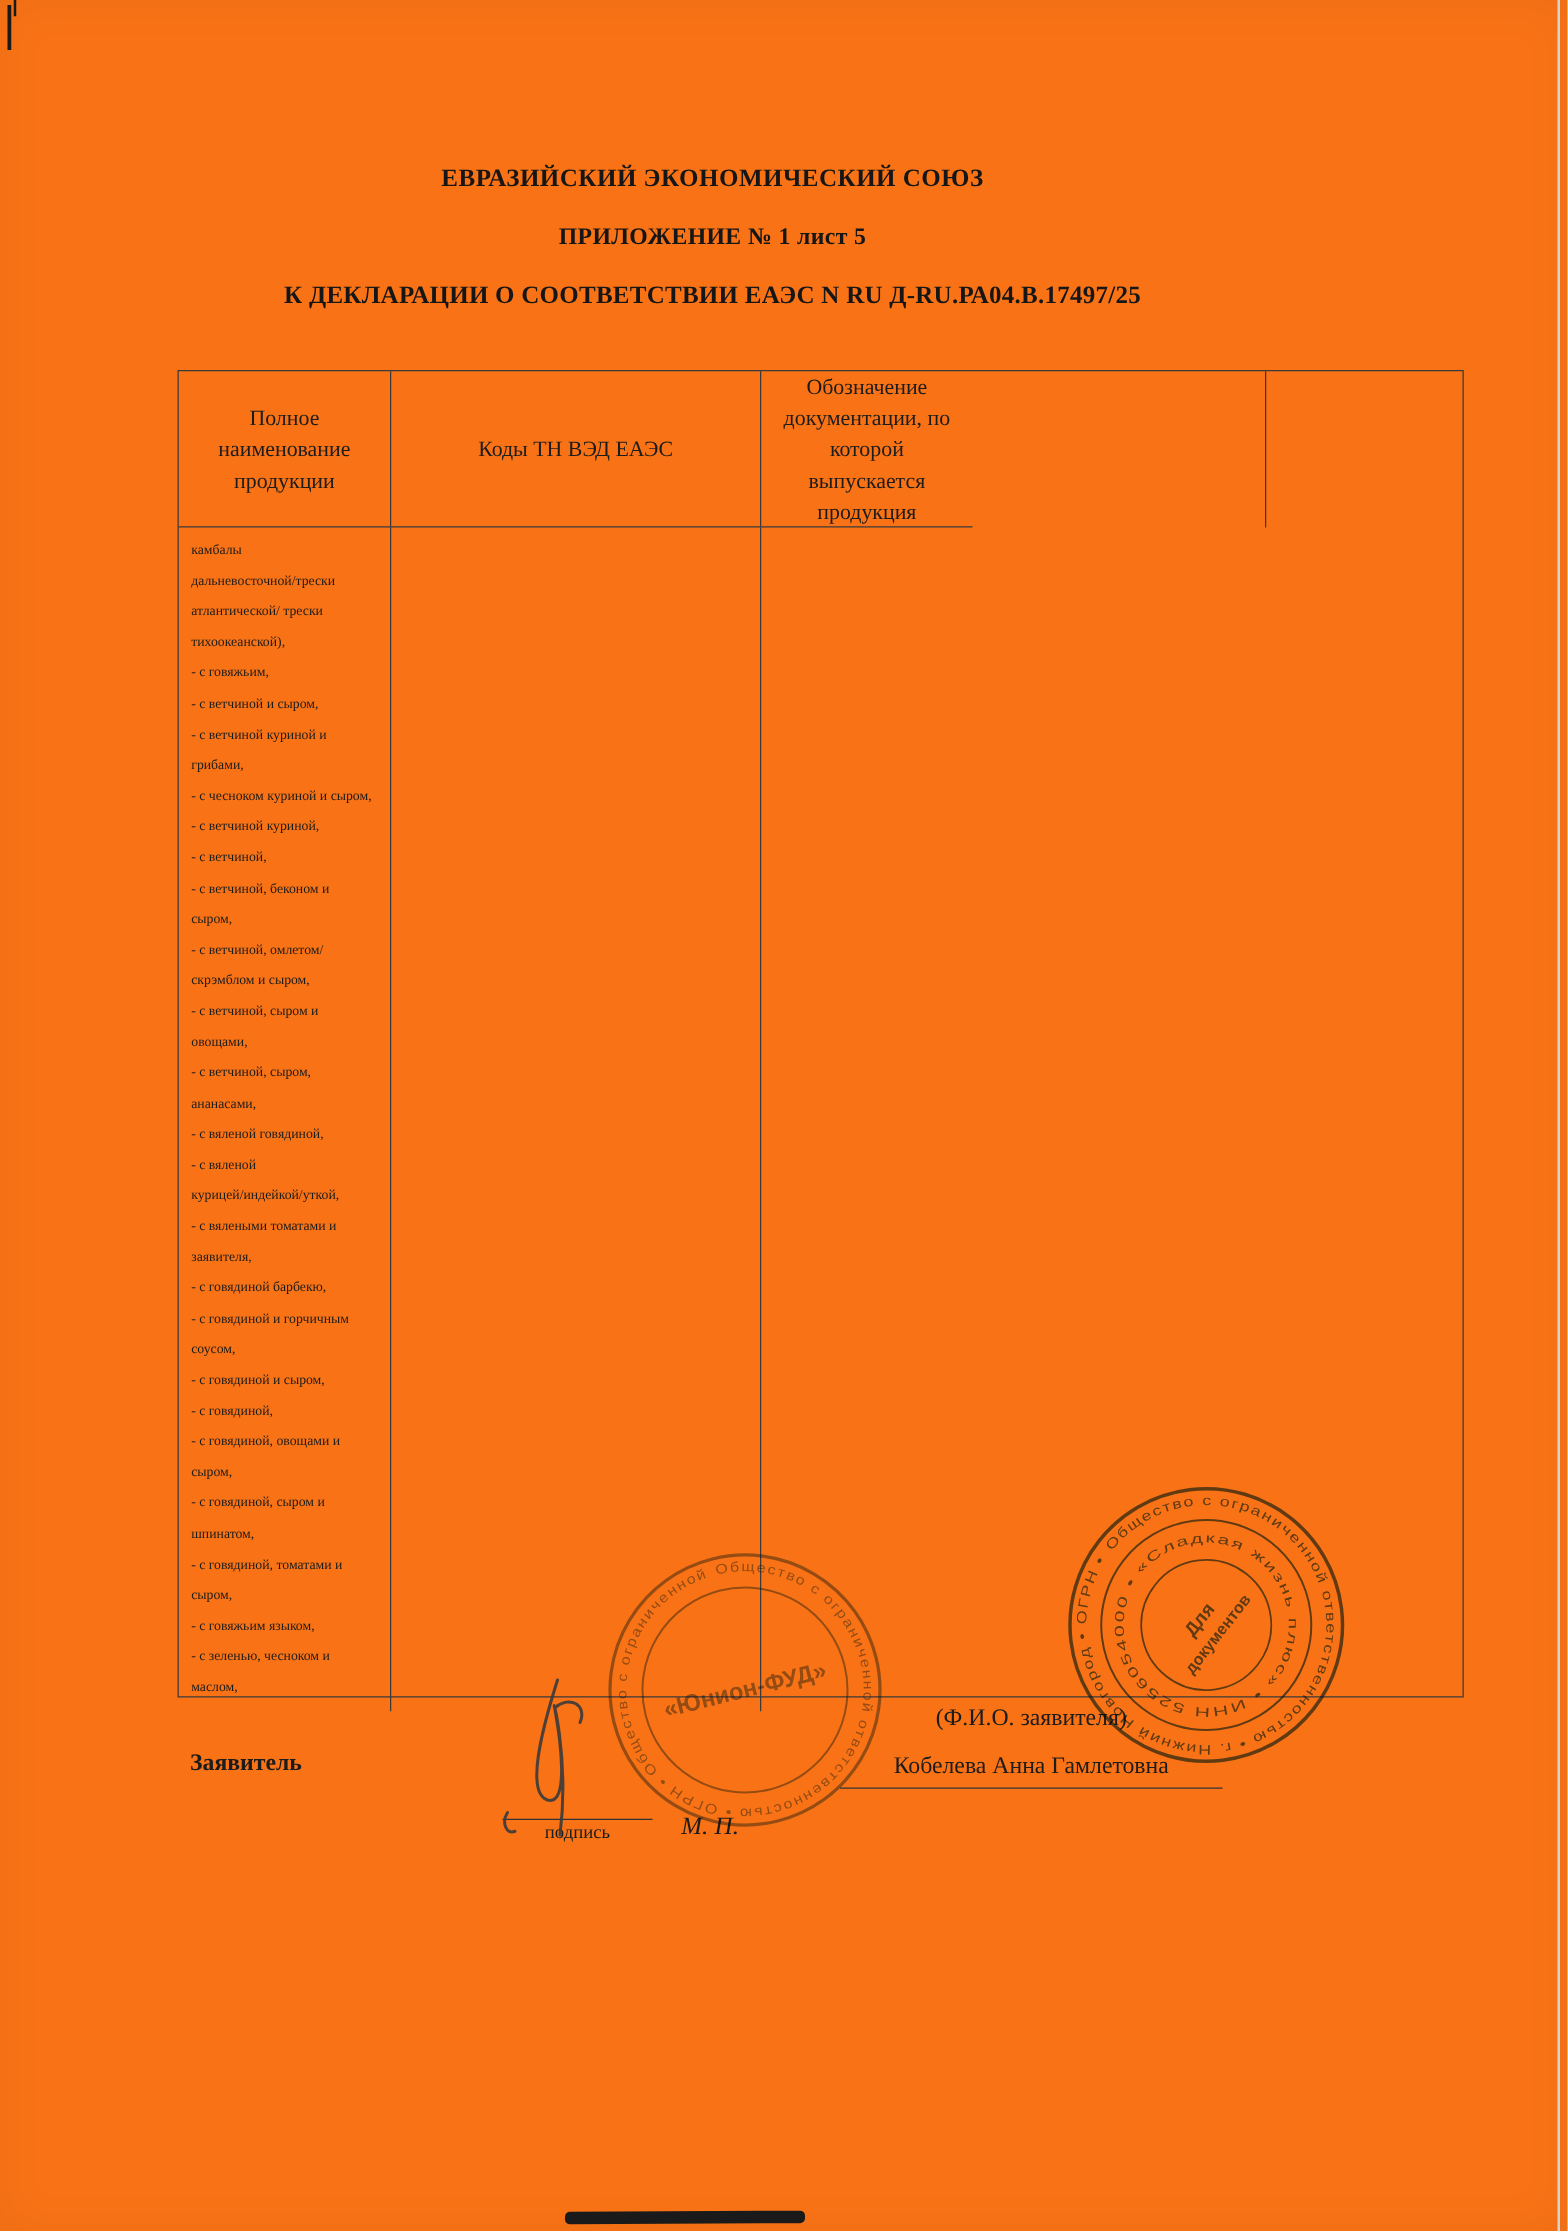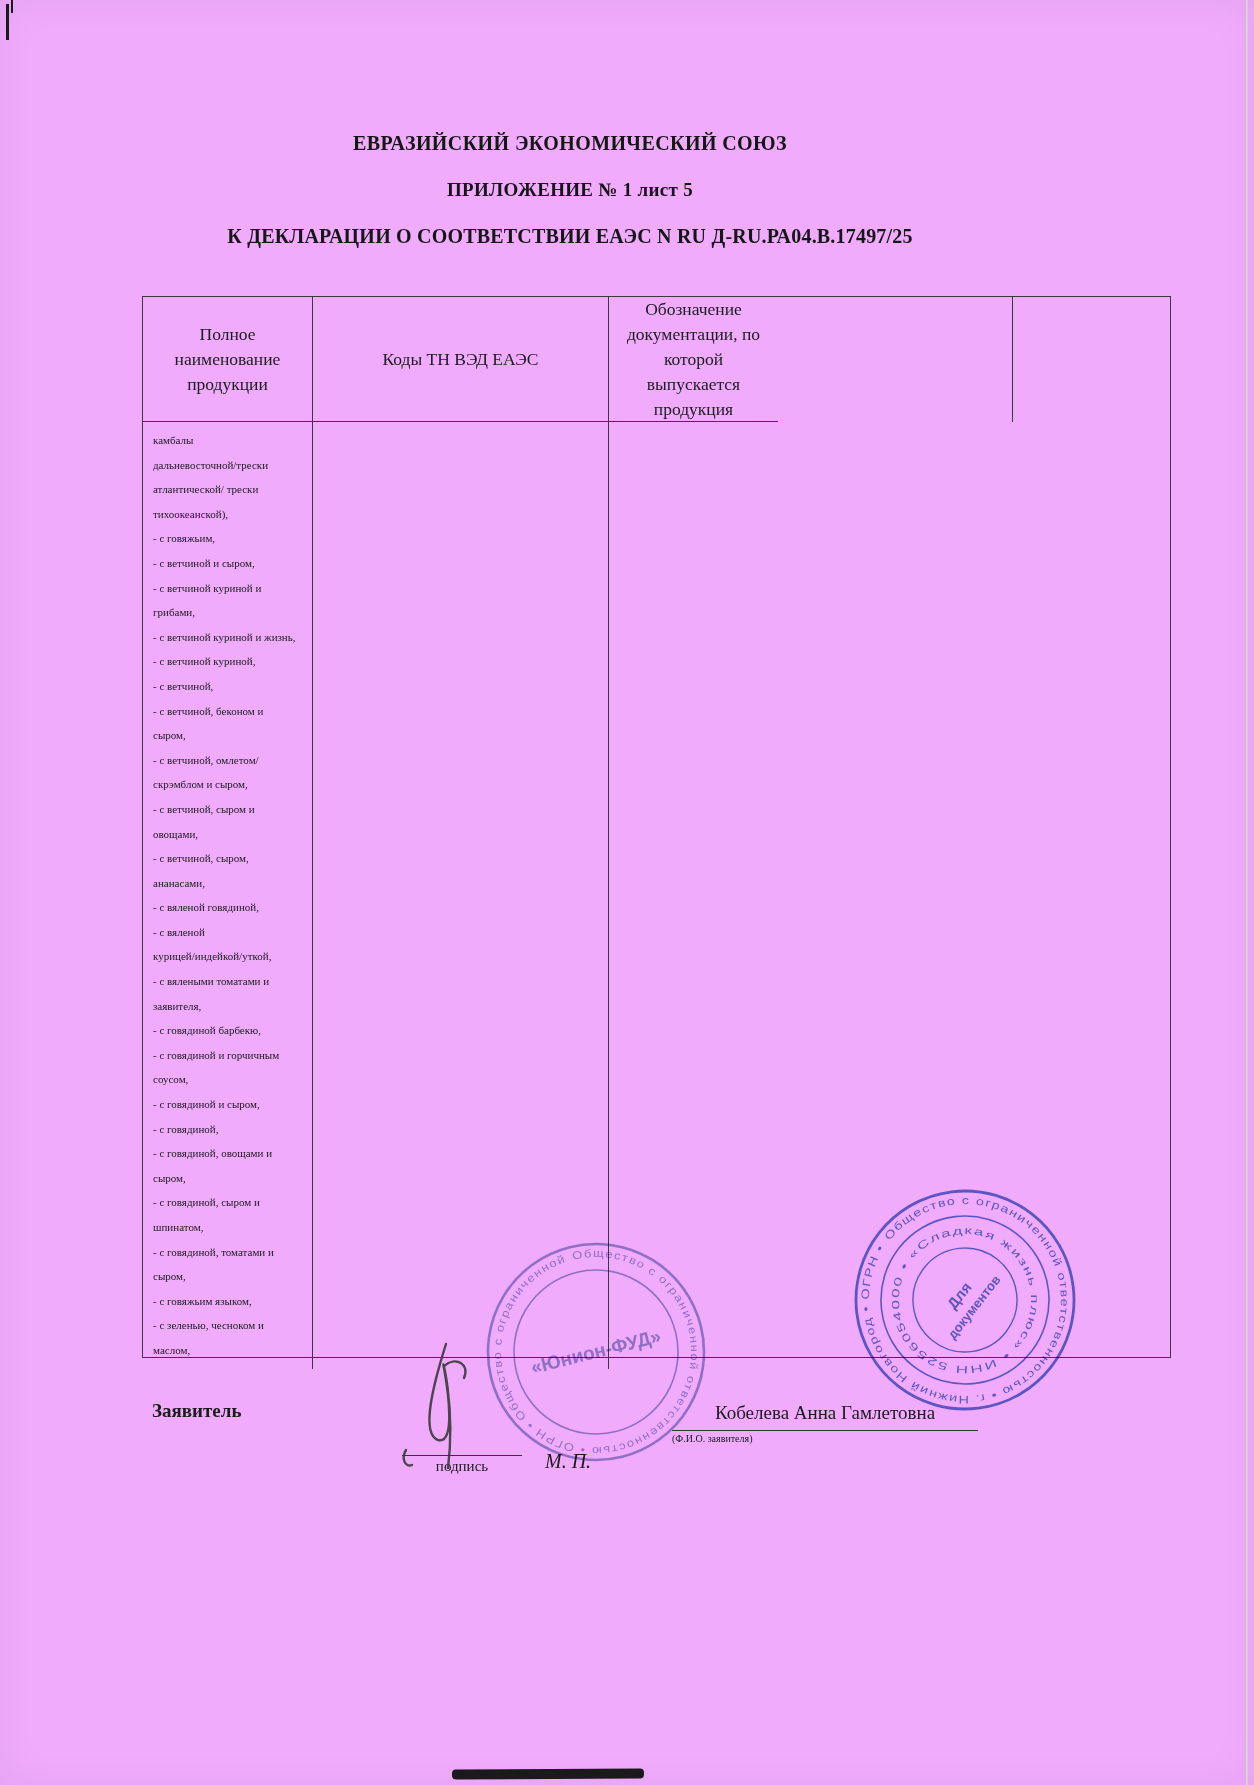--- a/index.html
+++ b/index.html
@@ -1,20 +1,20 @@
 <!DOCTYPE html>
 <html><head>
 <meta charset="utf-8">
 <style>
   html,body{margin:0;padding:0;background:#d9d9d5;}
   .page{
     position:relative;
     width:1254px;height:1785px;
     margin:0 auto;
-    background:#f0abfc;
+    background:#f97316;
     font-family:"Liberation Serif",serif;
     color:#1c1c1c;
     overflow:hidden;
     box-shadow:inset 0 0 40px rgba(0,0,0,0.05);
   }
   .title{
     position:absolute;left:-10px;width:1160px;
     text-align:center;font-weight:bold;color:#161616;
   }
   .title-1{top:132px;font-size:20px;letter-spacing:.4px;}
@@ -45,21 +45,21 @@
   .product-line{
     font-size:11px;line-height:24.6px;white-space:nowrap;
   }
 
   .applicant-label{position:absolute;left:152px;top:1400px;font-size:19px;font-weight:bold;}
   .sign-line{position:absolute;left:402px;top:1455px;width:120px;border-top:1.6px solid #333;}
   .sign-caption{position:absolute;left:402px;top:1458px;width:120px;text-align:center;font-size:15px;}
   .seal-caption{position:absolute;left:545px;top:1450px;font-size:20px;font-style:italic;}
   .name-block{position:absolute;left:672px;top:1402px;width:306px;text-align:center;font-size:19px;}
   .name-line{position:absolute;left:672px;top:1430px;width:306px;border-top:1.6px solid #333;}
-  .name-caption{position:absolute;left:672px;top:1433px;width:306px;font-size:10px;}
+  .name-caption{position:absolute;left:672px;top:1364px;width:306px;text-align:center;font-size:19px;}
 
   .signature-svg{position:absolute;left:398px;top:1338px;}
 
   .stamp{position:absolute;mix-blend-mode:multiply;}
   .stamp-union{left:481px;top:1237px;width:230px;height:230px;transform:rotate(-14deg);opacity:.62;}
   .stamp-docs{left:850px;top:1185px;width:230px;height:230px;transform:rotate(-52deg);opacity:.8;}
   .stamp svg{display:block;width:100%;height:100%;}
   .stamp text{font-family:"Liberation Sans",sans-serif;}
 
   .artifact{position:absolute;background:#1a1a1a;}
@@ -90,21 +90,21 @@
     <div class="cell body-cell"></div>
     <div class="cell body-cell">
         <div class="product-line">камбалы</div>
         <div class="product-line">дальневосточной/трески</div>
         <div class="product-line">атлантической/ трески</div>
         <div class="product-line">тихоокеанской),</div>
         <div class="product-line">- с говяжьим,</div>
         <div class="product-line">- с ветчиной и сыром,</div>
         <div class="product-line">- с ветчиной куриной и</div>
         <div class="product-line">грибами,</div>
-        <div class="product-line">- с ветчиной куриной и жизнь,</div>
+        <div class="product-line">- с чесноком куриной и сыром,</div>
         <div class="product-line">- с ветчиной куриной,</div>
         <div class="product-line">- с ветчиной,</div>
         <div class="product-line">- с ветчиной, беконом и</div>
         <div class="product-line">сыром,</div>
         <div class="product-line">- с ветчиной, омлетом/</div>
         <div class="product-line">скрэмблом и сыром,</div>
         <div class="product-line">- с ветчиной, сыром и</div>
         <div class="product-line">овощами,</div>
         <div class="product-line">- с ветчиной, сыром,</div>
         <div class="product-line">ананасами,</div>

